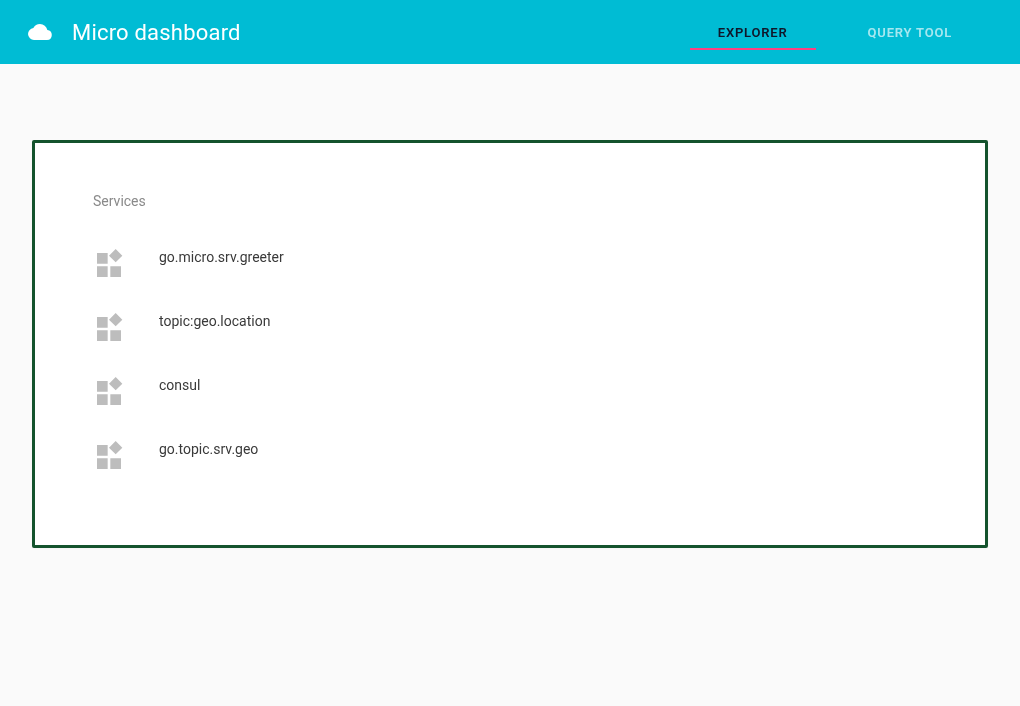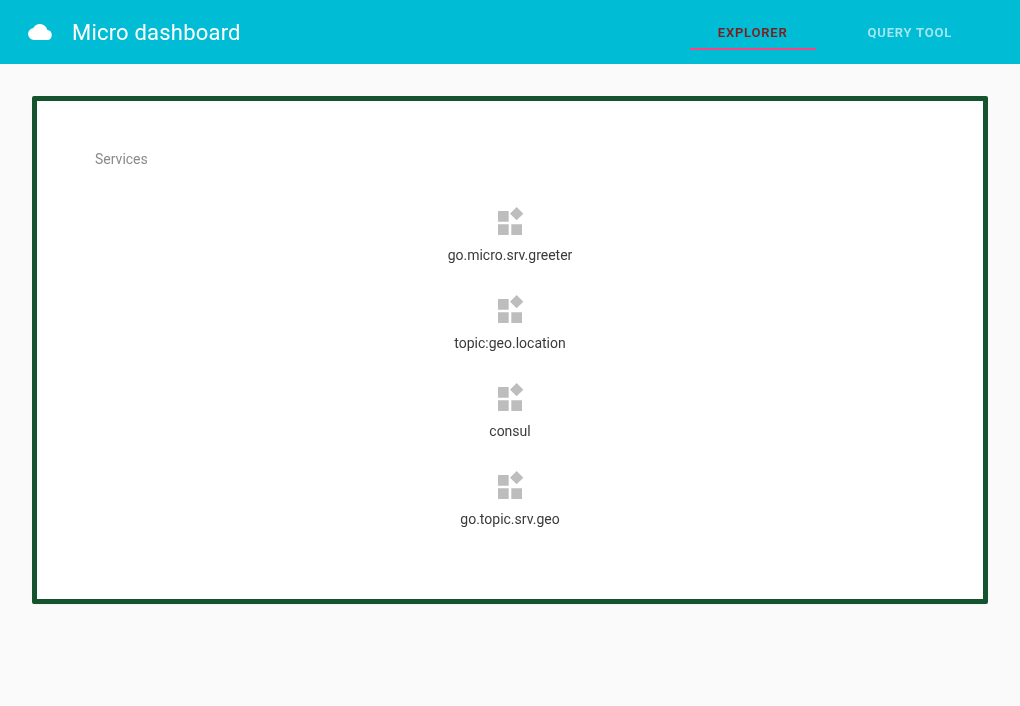--- a/index.html
+++ b/index.html
@@ -54,54 +54,54 @@
       padding: 0 40px;
       font-size: 13px;
       font-weight: 600;
       letter-spacing: 0.8px;
       color: rgba(255,255,255,0.65);
       text-transform: uppercase;
       cursor: pointer;
       position: relative;
     }
     .tab.active {
-      color: #7f1d1d;
+      color: #0f172a;
     }
     .tab.active::after {
       content: "";
       position: absolute;
       bottom: 14px;
       left: 12px;
       right: 12px;
       height: 2px;
       background: #ff4081;
     }
     .content {
       padding: 32px;
     }
     .card {
       background: #fff;
-      border: 5px solid #14532d;
+      border: 3px solid #14532d;
       border-radius: 2px;
       box-shadow: 0 1px 2px rgba(0,0,0,0.03);
       padding: 50px 58px 56px 58px;
+      margin-top: 44px;
     }
     .section-title {
       font-size: 14px;
       color: #8a8a8a;
       margin-bottom: 24px;
       font-weight: 400;
     }
     .list-item {
       display: flex;
-      align-items: center;
-      gap: 8px;
+      align-items: flex-start;
+      gap: 34px;
       padding: 16px 0;
       cursor: pointer;
-      flex-direction: column;
     }
     .item-icon {
       width: 32px;
       height: 32px;
       display: flex;
       align-items: center;
       justify-content: center;
       flex-shrink: 0;
     }
     .item-icon svg {

